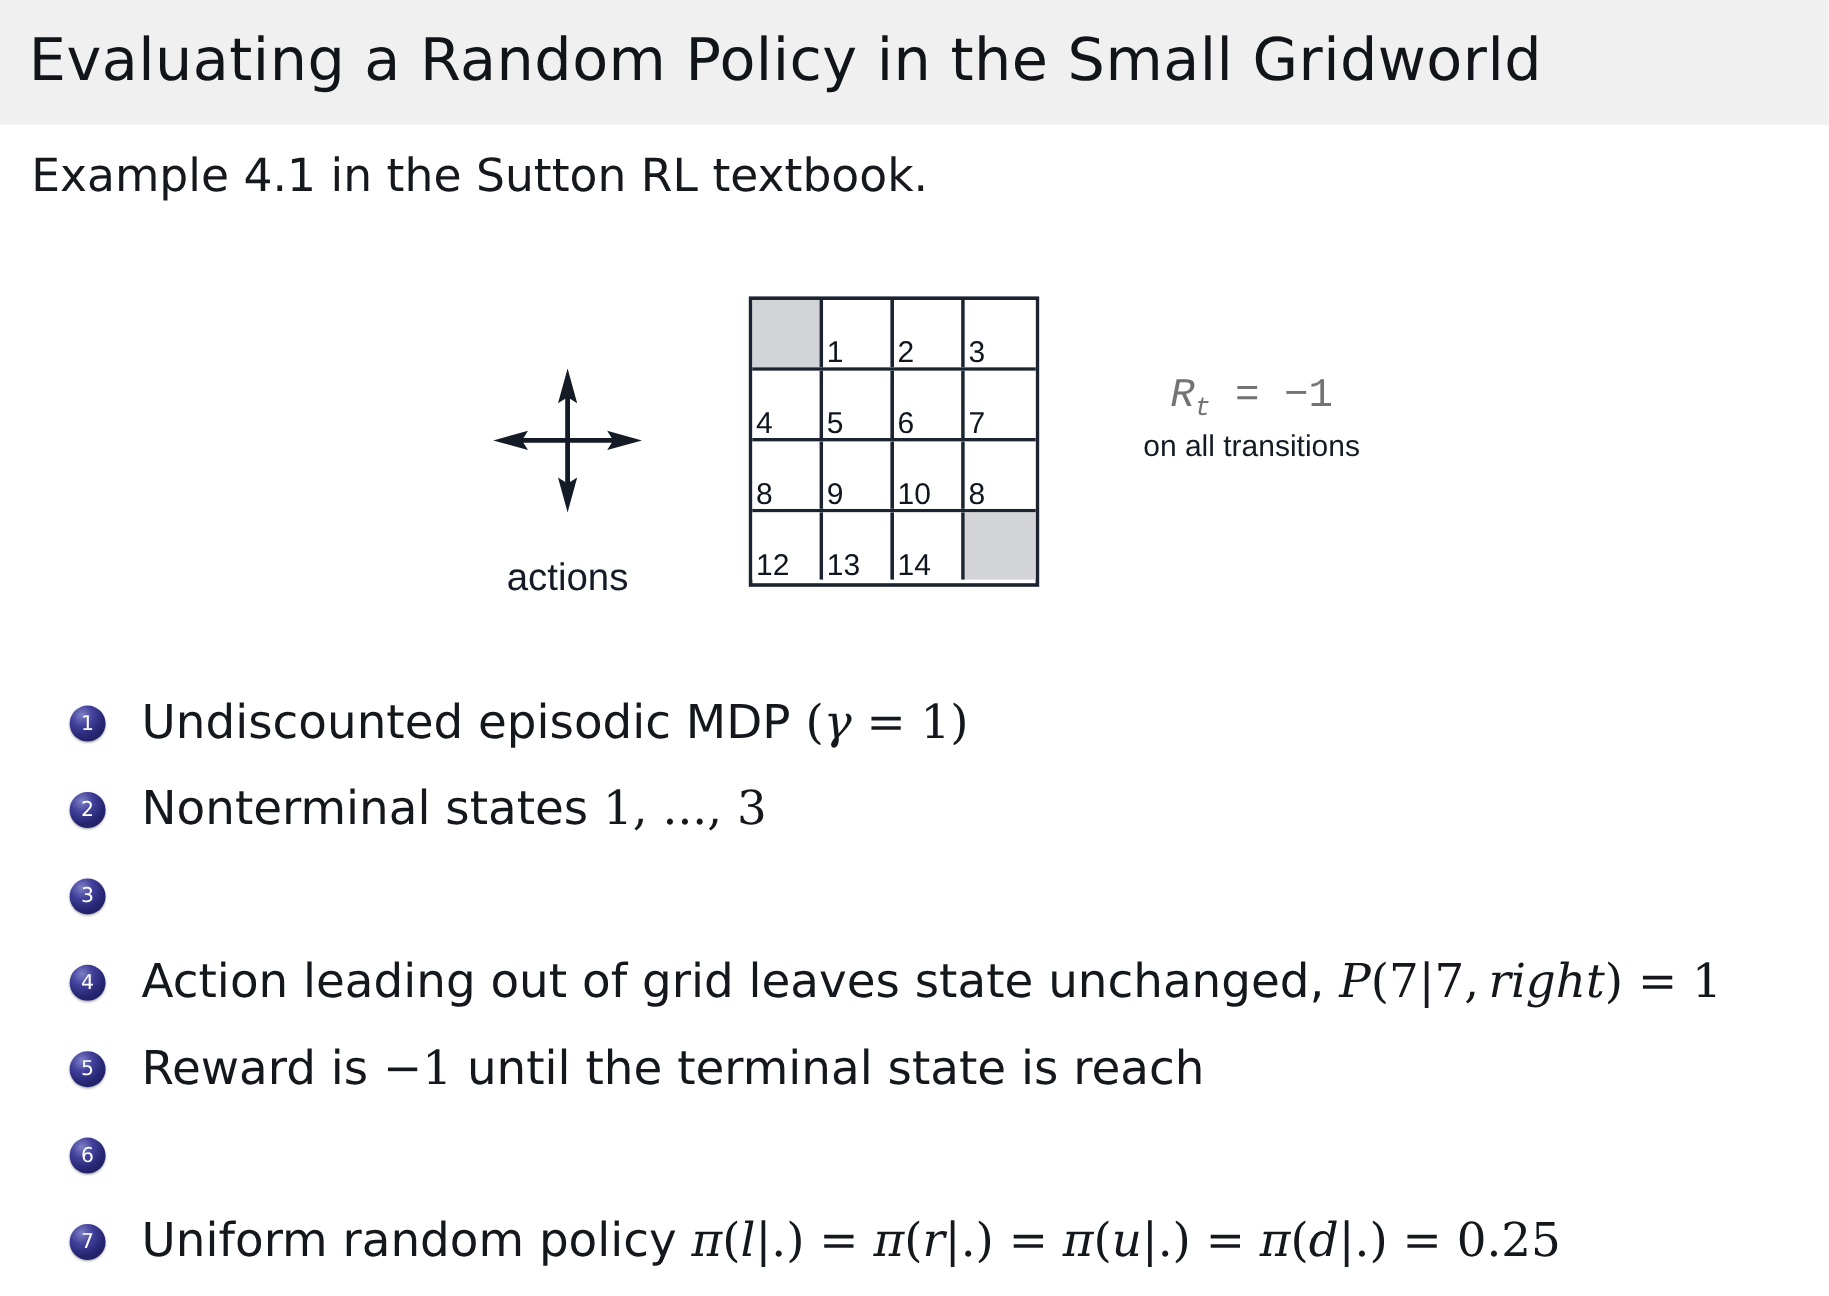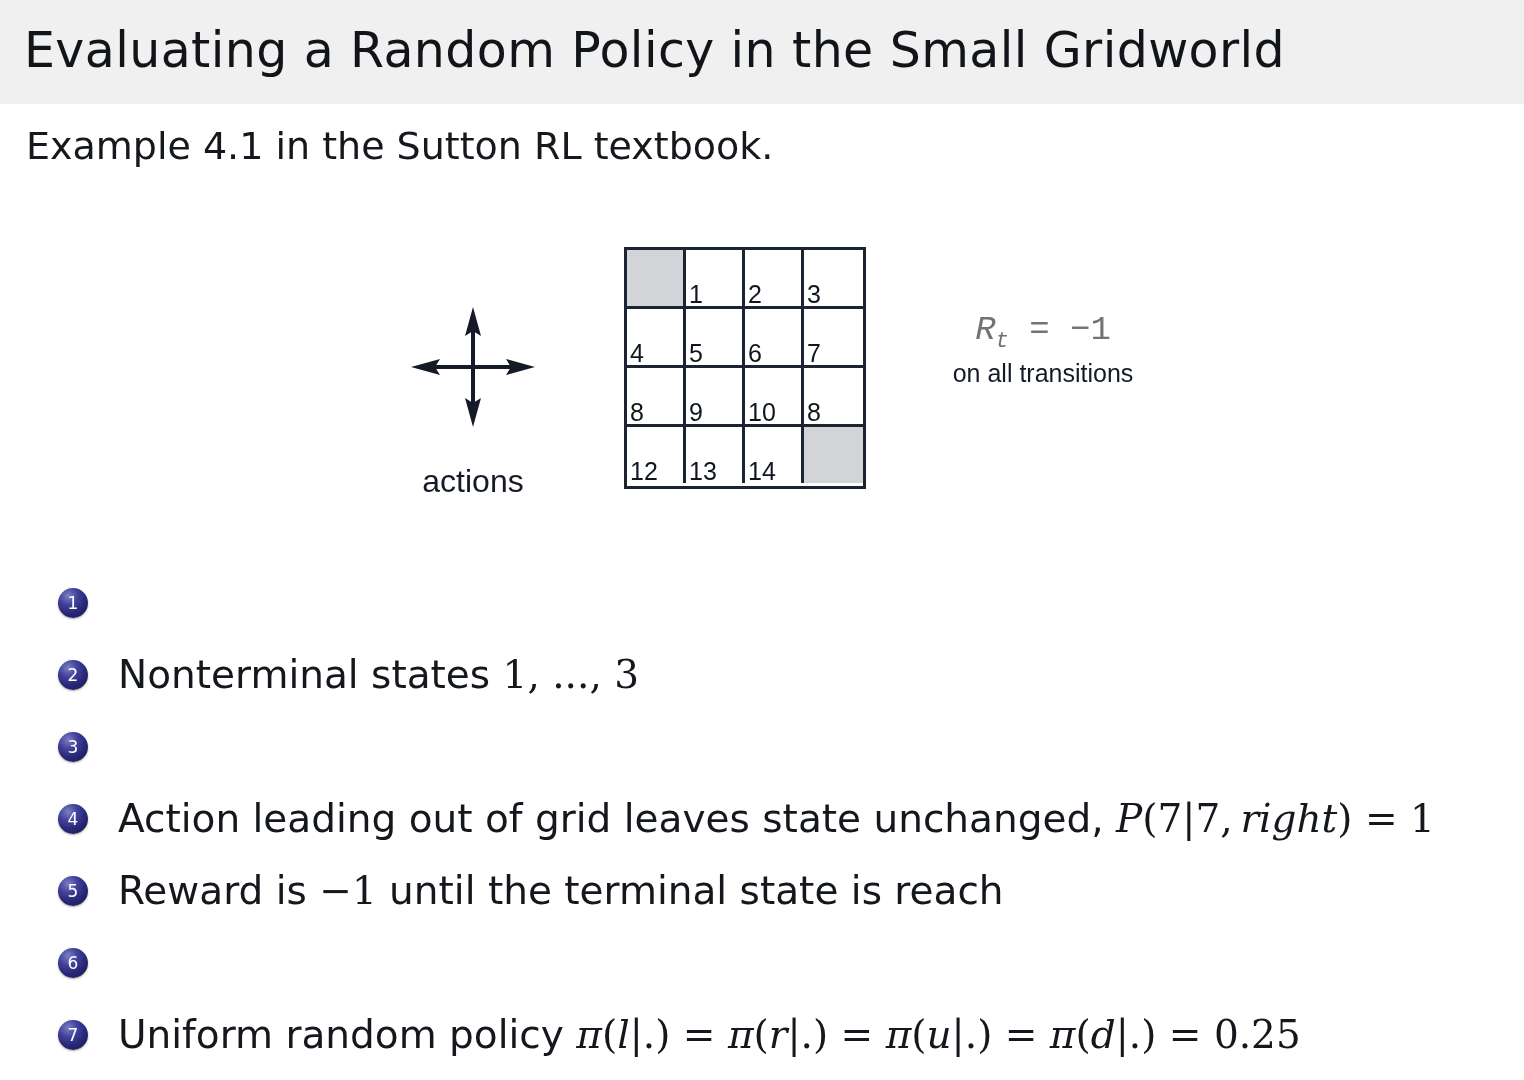--- a/index.html
+++ b/index.html
@@ -188,20 +188,21 @@
     <div id="reward-note">
       <div id="reward-formula"><span class="mvar">R</span><span class="msub">t</span><span> = −1</span></div>
       <div id="reward-sub">on all transitions</div>
     </div>
   </div>
 
   <div id="points">
 
     <div class="point-row">
       <span class="bullet">1</span>
+      <span class="point-text">Undiscounted episodic MDP <span class="sr">(</span><span class="sri">γ</span><span class="sr"> = 1)</span></span>
     </div>
 
     <div class="point-row">
       <span class="bullet">2</span>
       <span class="point-text">Nonterminal states <span class="sr">1, ..., 3</span></span>
     </div>
 
     <div class="point-row">
       <span class="bullet">3</span>
     </div>

